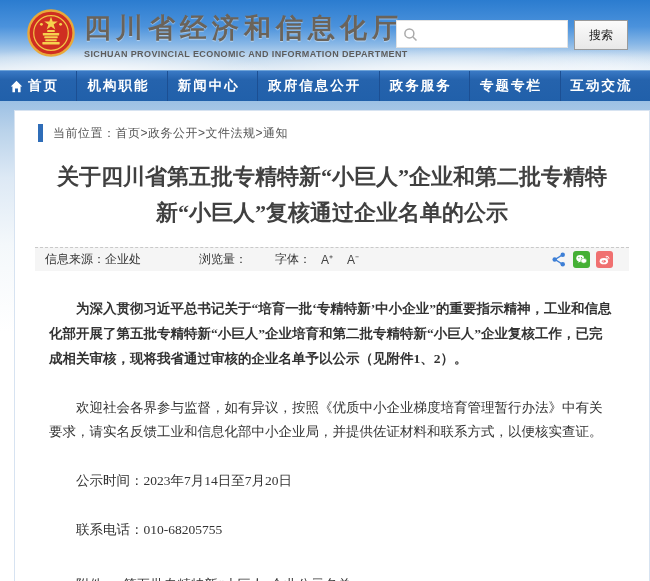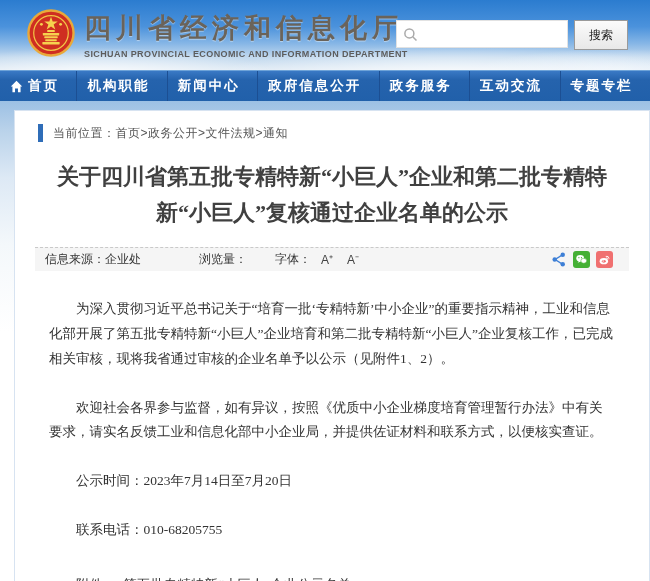--- a/index.html
+++ b/index.html
@@ -133,21 +133,21 @@
     cursor: pointer;
   }
   .badge svg { display: block; }
 
   .article-body {
     padding: 10px 14px 0 14px;
     font-family: "Liberation Serif", serif;
     font-size: 13.5px; color: #333; line-height: 1.85;
   }
   .article-body p { text-indent: 2em; }
-  .p-main  { margin-top: 16px; }
+  .p-main  { margin-top: 16px; font-weight: bold; }
   .p-line  { margin-top: 24px; }
   .p-gap   { margin-top: 30px; }
 </style>
 </head>
 <body>
 
 <div class="page">
 
   <div class="header">
     <svg class="emblem" viewBox="0 0 100 100">
@@ -193,24 +193,24 @@
     <div class="nav-item">
       <span>新闻中心</span>
     </div>
     <div class="nav-item">
       <span>政府信息公开</span>
     </div>
     <div class="nav-item">
       <span>政务服务</span>
     </div>
     <div class="nav-item">
+      <span>专题专栏</span>
+    </div>
+    <div class="nav-item">
       <span>互动交流</span>
-    </div>
-    <div class="nav-item">
-      <span>专题专栏</span>
     </div>
   </div>
 
   <div class="frame">
     <div class="content">
 
       <div class="breadcrumb">
         <span class="crumb-bar"></span>
         <span class="crumb-text">当前位置：</span>
         <span class="crumb-text">首页&gt;政务公开&gt;文件法规&gt;通知</span>

